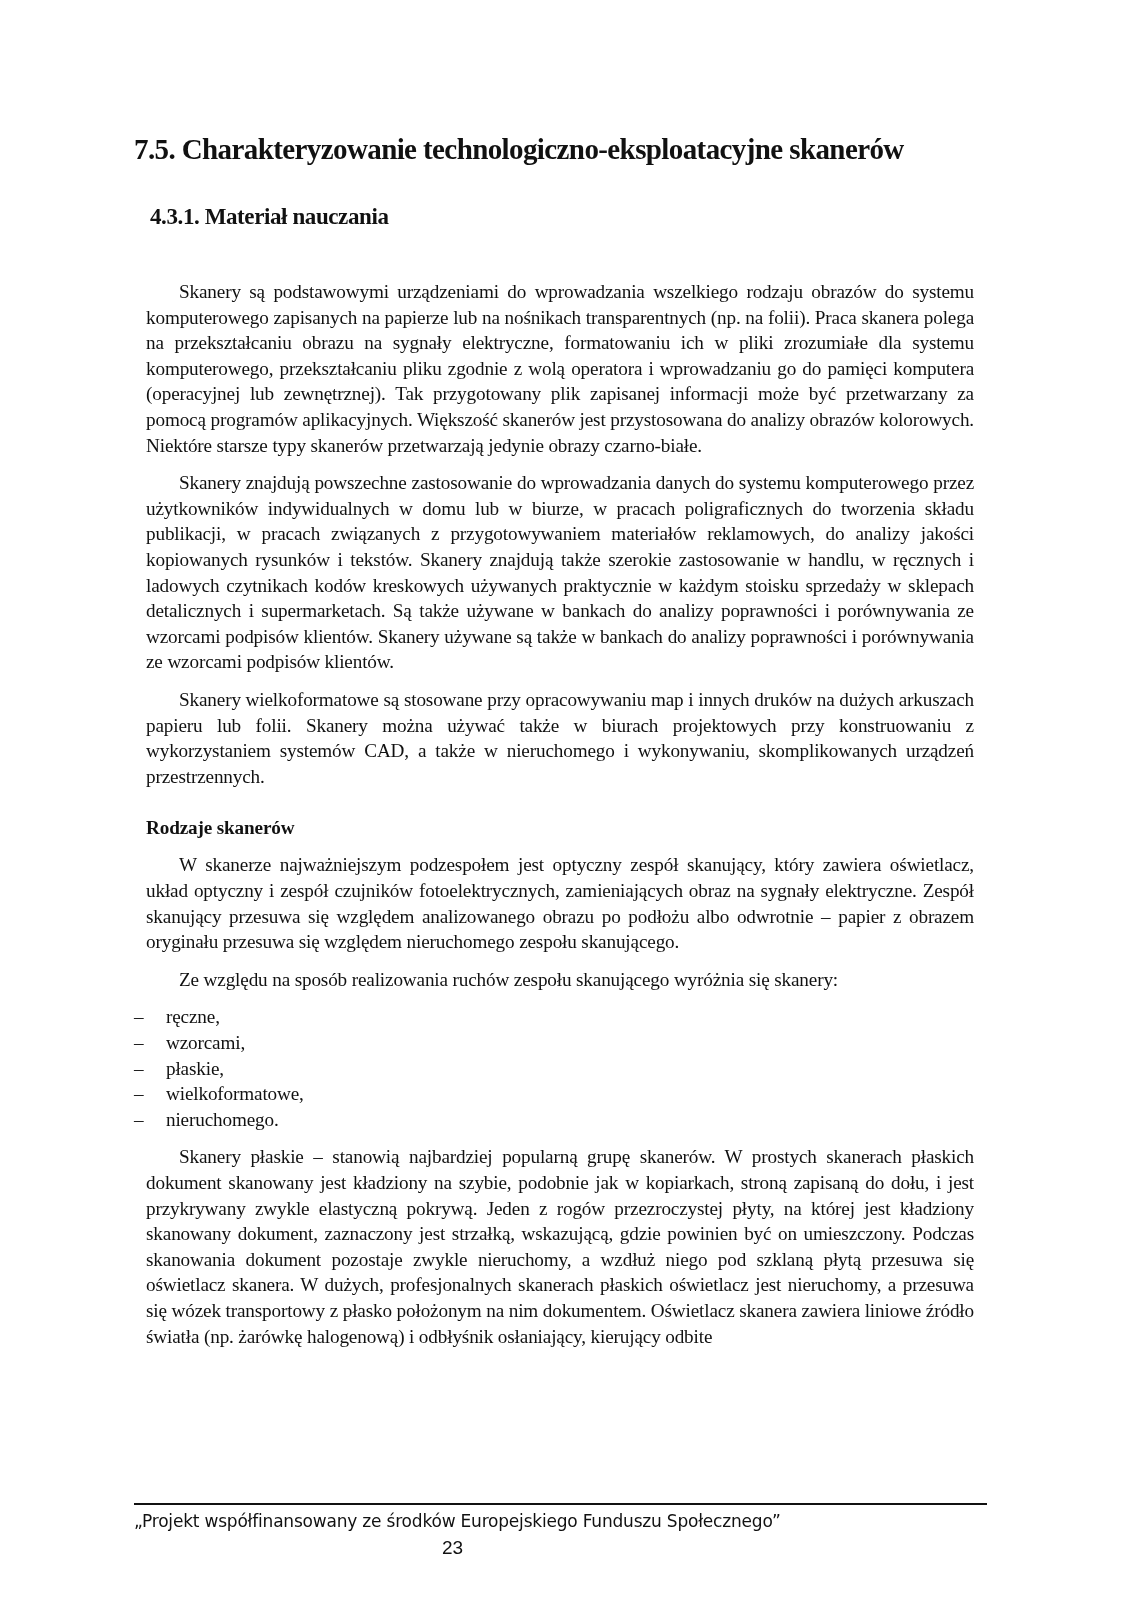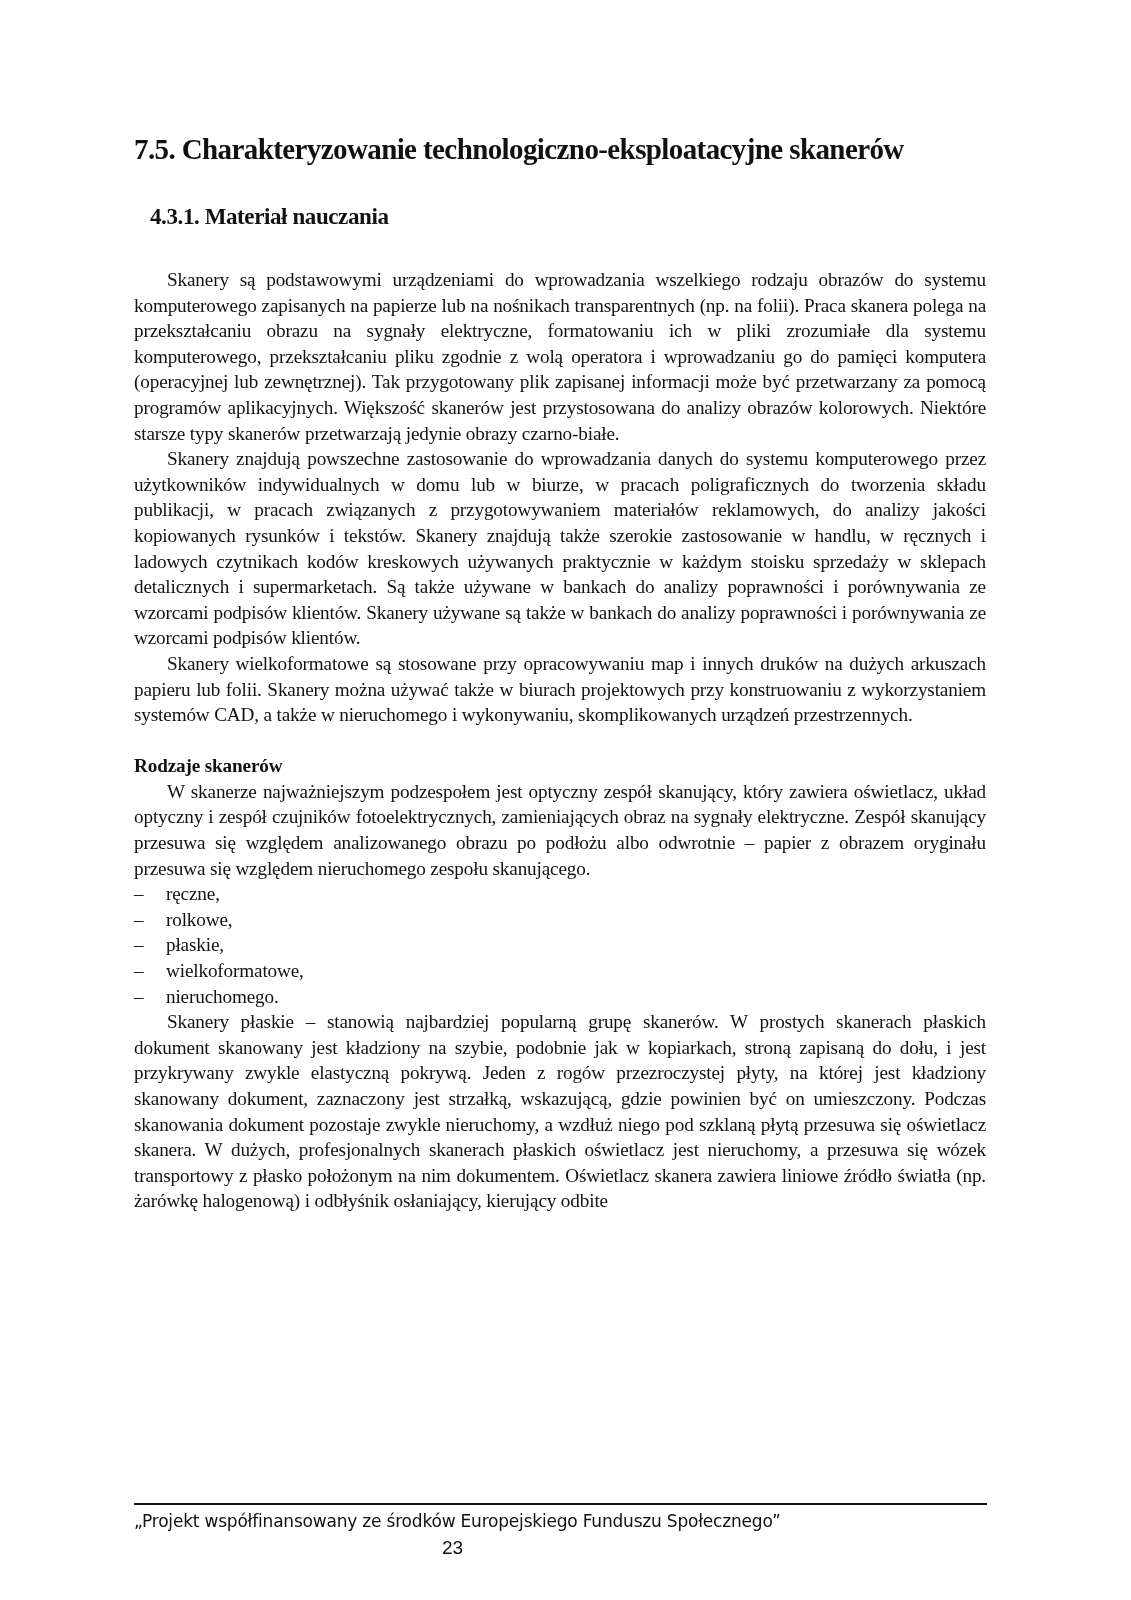--- a/index.html
+++ b/index.html
@@ -13,21 +13,21 @@
   .h2 {
     position: absolute; top: 204px; left: 16px;
     font-family: "Liberation Serif", serif; font-weight: bold; font-size: 23px;
     letter-spacing: -0.4px; white-space: nowrap; margin: 0;
   }
   .body-text {
     position: absolute; left: 0; width: 852px;
     font-family: "Liberation Serif", serif; font-size: 19.2px; line-height: 25.6px;
     text-align: justify; letter-spacing: -0.15px;
   }
-  .body-text p { margin: 0; text-indent: 33px; }
+  .body-text p { margin: 12px; text-indent: 33px; }
   .subhead { font-weight: bold; text-indent: 0 !important; margin-top: 25.6px !important; }
   .dash-list { list-style: none; margin: 0; padding: 0; }
   .dash-list li { position: relative; padding-left: 32px; }
   .dash-list li .dash { position: absolute; left: 0; }
   .footer-rule {
     position: absolute; left: 134px; top: 1503px; width: 853px; height: 2px; background: #111111;
   }
   .footer-note {
     position: absolute; left: 134px; top: 1511px;
     font-family: "DejaVu Sans", sans-serif; font-size: 17px; letter-spacing: -0.2px; white-space: nowrap;
@@ -44,24 +44,25 @@
   <h1 class="h1">7.5. Charakteryzowanie technologiczno-eksploatacyjne skanerów</h1>
   <h2 class="h2">4.3.1. Materiał nauczania</h2>
 
   <div class="body-text" style="top:267px;">
     <p>Skanery są podstawowymi urządzeniami do wprowadzania wszelkiego rodzaju obrazów do systemu komputerowego zapisanych na papierze lub na nośnikach transparentnych (np. na folii). Praca skanera polega na przekształcaniu obrazu na sygnały elektryczne, formatowaniu ich w pliki zrozumiałe dla systemu komputerowego, przekształcaniu pliku zgodnie z wolą operatora i wprowadzaniu go do pamięci komputera (operacyjnej lub zewnętrznej). Tak przygotowany plik zapisanej informacji może być przetwarzany za pomocą programów aplikacyjnych. Większość skanerów jest przystosowana do analizy obrazów kolorowych. Niektóre starsze typy skanerów przetwarzają jedynie obrazy czarno-białe.</p>
     <p>Skanery znajdują powszechne zastosowanie do wprowadzania danych do systemu komputerowego przez użytkowników indywidualnych w domu lub w biurze, w pracach poligraficznych do tworzenia składu publikacji, w pracach związanych z przygotowywaniem materiałów reklamowych, do analizy jakości kopiowanych rysunków i tekstów. Skanery znajdują także szerokie zastosowanie w handlu, w ręcznych i ladowych czytnikach kodów kreskowych używanych praktycznie w każdym stoisku sprzedaży w sklepach detalicznych i supermarketach. Są także używane w bankach do analizy poprawności i porównywania ze wzorcami podpisów klientów. Skanery używane są także w bankach do analizy poprawności i porównywania ze wzorcami podpisów klientów.</p>
     <p>Skanery wielkoformatowe są stosowane przy opracowywaniu map i innych druków na dużych arkuszach papieru lub folii. Skanery można używać także w biurach projektowych przy konstruowaniu z wykorzystaniem systemów CAD, a także w nieruchomego i wykonywaniu, skomplikowanych urządzeń przestrzennych.</p>
 
     <p class="subhead">Rodzaje skanerów</p>
     <p>W skanerze najważniejszym podzespołem jest optyczny zespół skanujący, który zawiera oświetlacz, układ optyczny i zespół czujników fotoelektrycznych, zamieniających obraz na sygnały elektryczne. Zespół skanujący przesuwa się względem analizowanego obrazu po podłożu albo odwrotnie – papier z obrazem oryginału przesuwa się względem nieruchomego zespołu skanującego.</p>
+    <p>Ze względu na sposób realizowania ruchów zespołu skanującego wyróżnia się skanery:</p>
 
     <ul class="dash-list">
       <li><span class="dash">–</span><span>ręczne,</span></li>
-      <li><span class="dash">–</span><span>rolkowe,</span></li>
+      <li><span class="dash">–</span><span>wzorcami,</span></li>
       <li><span class="dash">–</span><span>płaskie,</span></li>
       <li><span class="dash">–</span><span>wielkoformatowe,</span></li>
       <li><span class="dash">–</span><span>nieruchomego.</span></li>
     </ul>
 
     <p>Skanery płaskie – stanowią najbardziej popularną grupę skanerów. W prostych skanerach płaskich dokument skanowany jest kładziony na szybie, podobnie jak w kopiarkach, stroną zapisaną do dołu, i jest przykrywany zwykle elastyczną pokrywą. Jeden z rogów przezroczystej płyty, na której jest kładziony skanowany dokument, zaznaczony jest strzałką, wskazującą, gdzie powinien być on umieszczony. Podczas skanowania dokument pozostaje zwykle nieruchomy, a wzdłuż niego pod szklaną płytą przesuwa się oświetlacz skanera. W dużych, profesjonalnych skanerach płaskich oświetlacz jest nieruchomy, a przesuwa się wózek transportowy z płasko położonym na nim dokumentem. Oświetlacz skanera zawiera liniowe źródło światła (np. żarówkę halogenową) i odbłyśnik osłaniający, kierujący odbite</p>
   </div>
 </div>
 
 <div class="footer-rule"></div>

